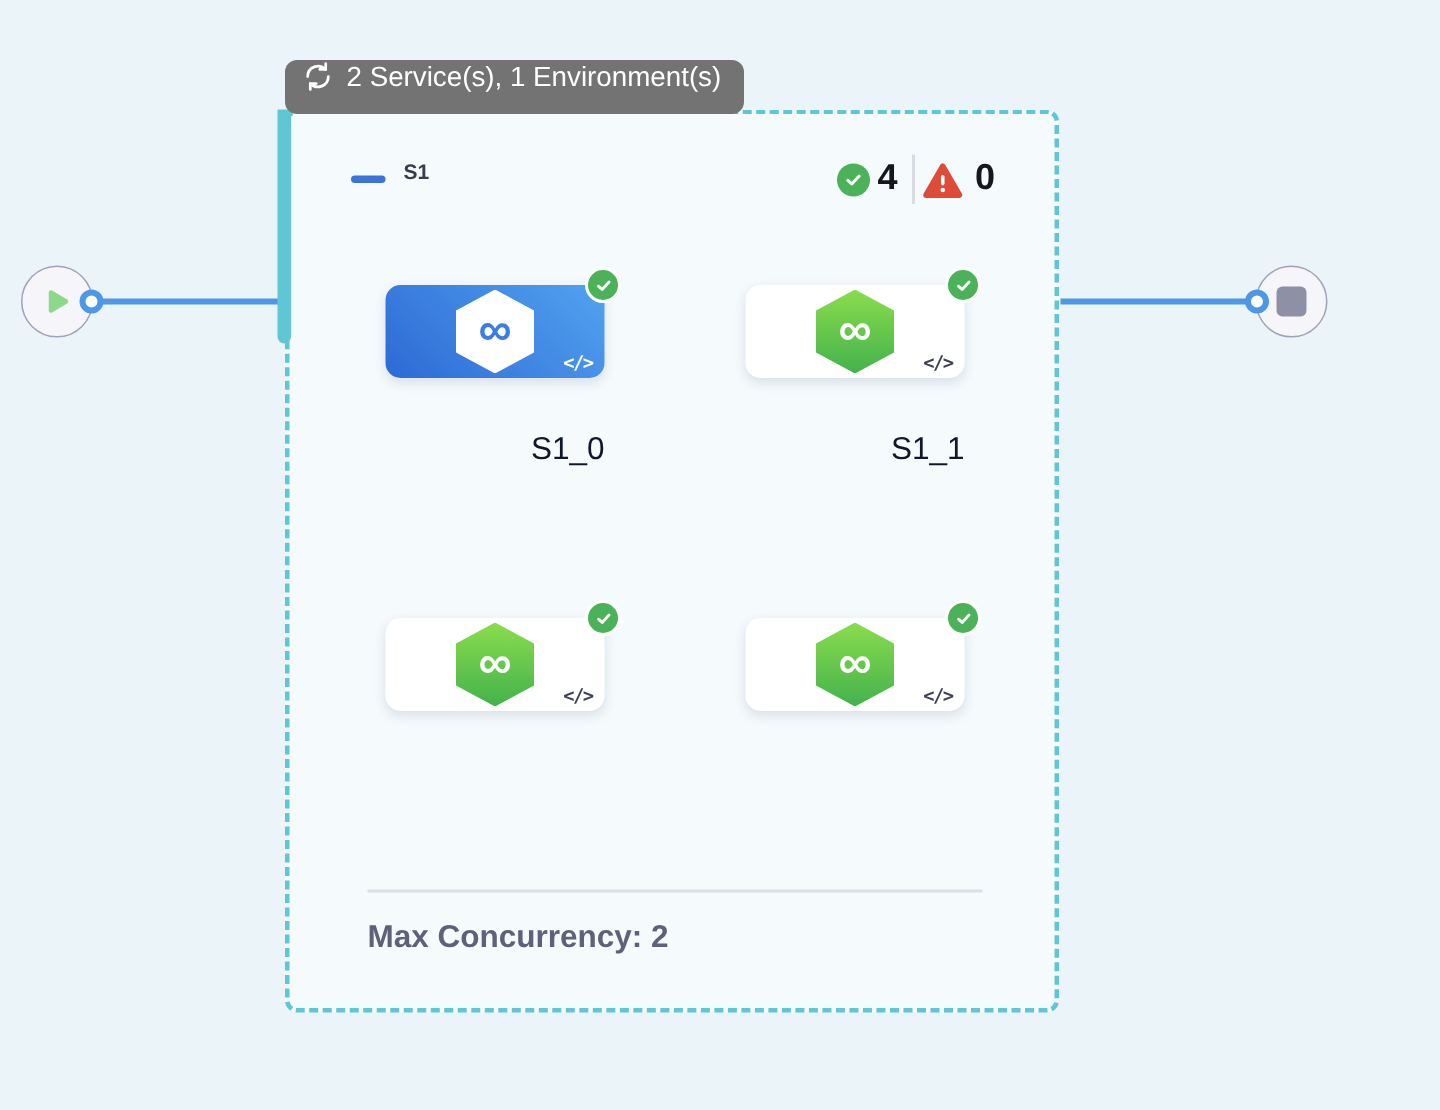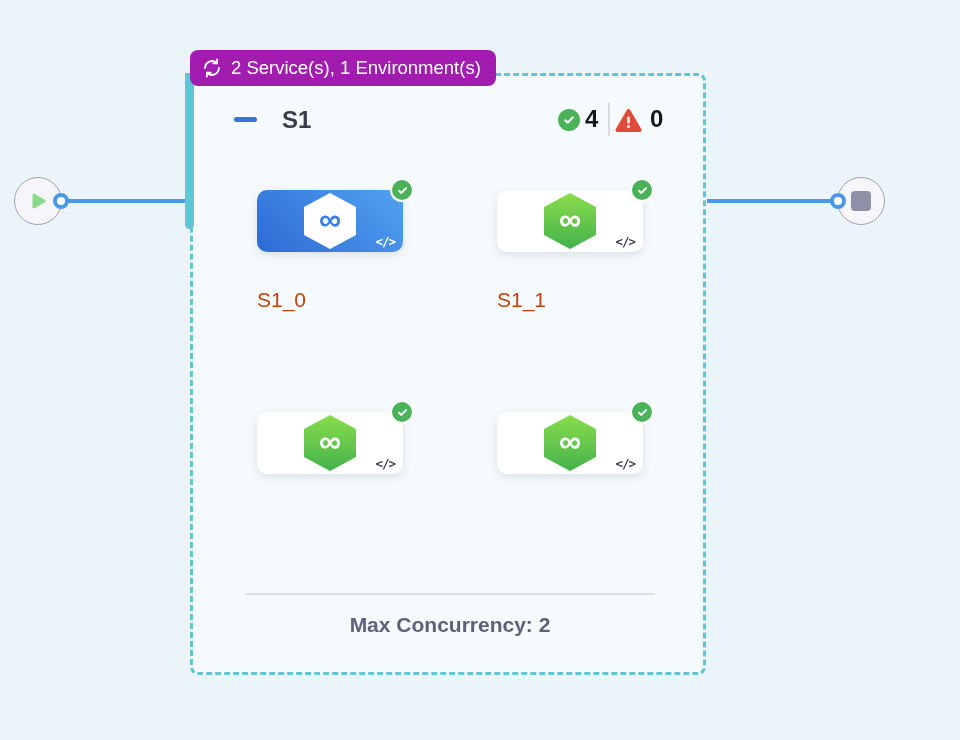--- a/index.html
+++ b/index.html
@@ -70,43 +70,42 @@
     border-radius: 0 0 5px 5px;
     z-index: 2;
   }
 
   
   .badge {
     position: absolute;
     left: 190px; top: 40px;
     height: 36px;
     padding: 0 15px 0 11px;
-    background: #a21caf;
+    background: #737373;
     border-radius: 8px;
-    display: flex; align-items: center; gap: 8px;
+    display: flex; gap: 8px;
     color: #ffffff;
     font-size: 18.5px; font-weight: 500;
     z-index: 3;
     white-space: nowrap;
-    margin-top: 10px;
   }
 
   
   .collapse-dash {
     position: absolute;
     left: 234px; top: 117px;
     width: 23px; height: 5px;
     border-radius: 2.5px;
     background: #3C73DA;
     z-index: 1;
   }
   .stage-name {
     position: absolute;
-    left: 282px; top: 106px;
-    font-size: 24px; font-weight: 600;
+    left: 269px; top: 106px;
+    font-size: 14px; font-weight: 600;
     color: #3A3B4C;
     z-index: 1;
   }
   .check-circle {
     position: absolute;
     left: 558px; top: 109px;
     width: 22px; height: 22px;
     border-radius: 50%;
     background: #4CB25A;
     display: flex; align-items: center; justify-content: center;
@@ -178,38 +177,38 @@
     width: 24px; height: 24px;
     border-radius: 50%;
     background: #4CB25A;
     border: 2px solid #ffffff;
     display: flex; align-items: center; justify-content: center;
   }
   .service-label {
     position: absolute;
     left: 0; top: 98px;
     width: 146px;
-    text-align: left;
+    text-align: right;
     font-size: 21px;
-    color: #c2410c;
+    color: #0f172a;
   }
 
   
   .divider {
     position: absolute;
     left: 245px; top: 593px;
     width: 410px; height: 2px;
     background: #DCDEE8;
     z-index: 1;
   }
   .max-concurrency {
     position: absolute;
     left: 245px; top: 613px;
     width: 410px;
-    text-align: center;
+    text-align: left;
     font-size: 21px; font-weight: 700;
     color: #5F617A;
     z-index: 1;
   }
 </style>
 </head>
 <body>
 
 <div class="canvas">
 

